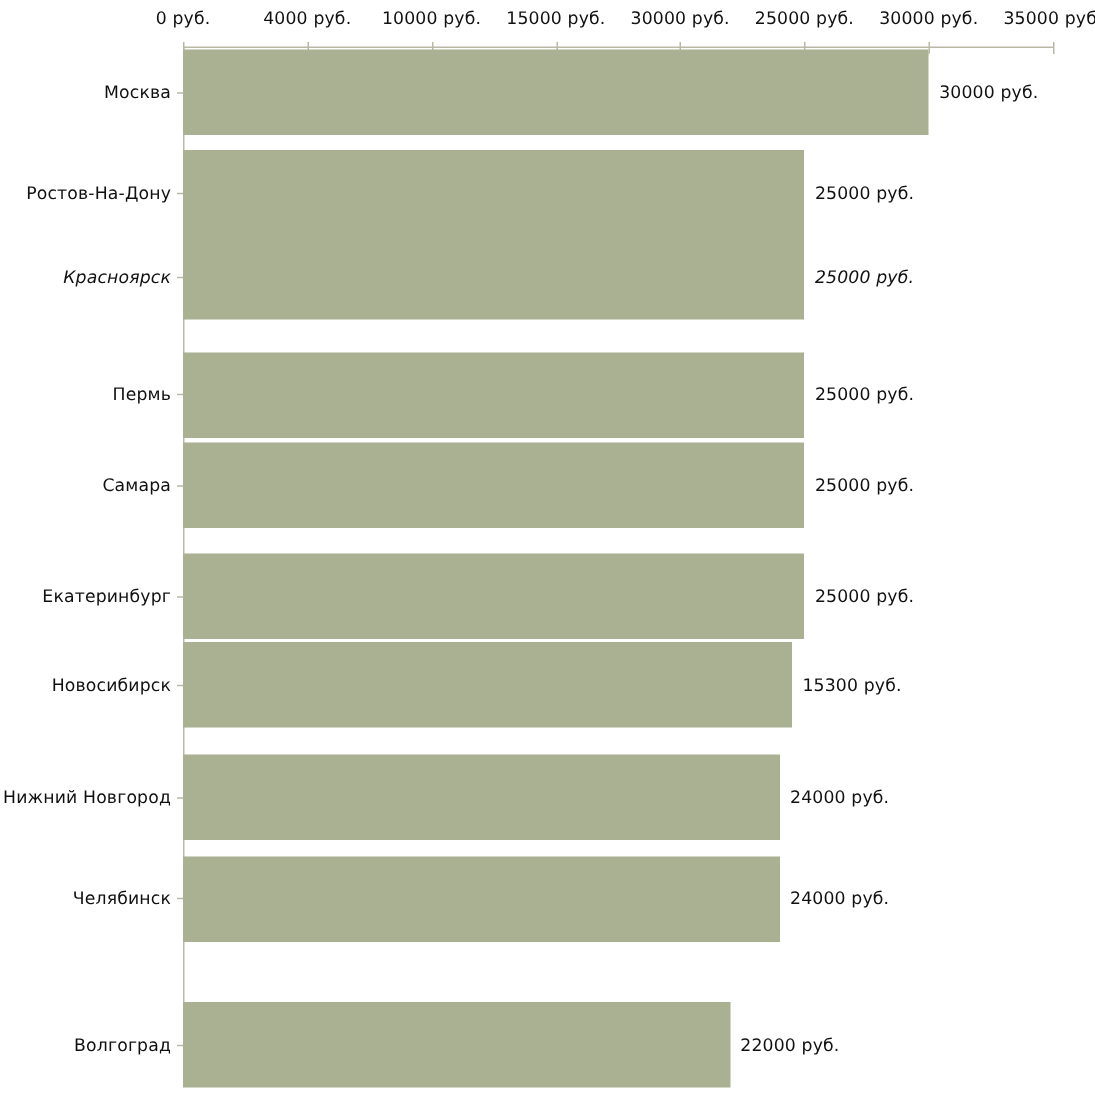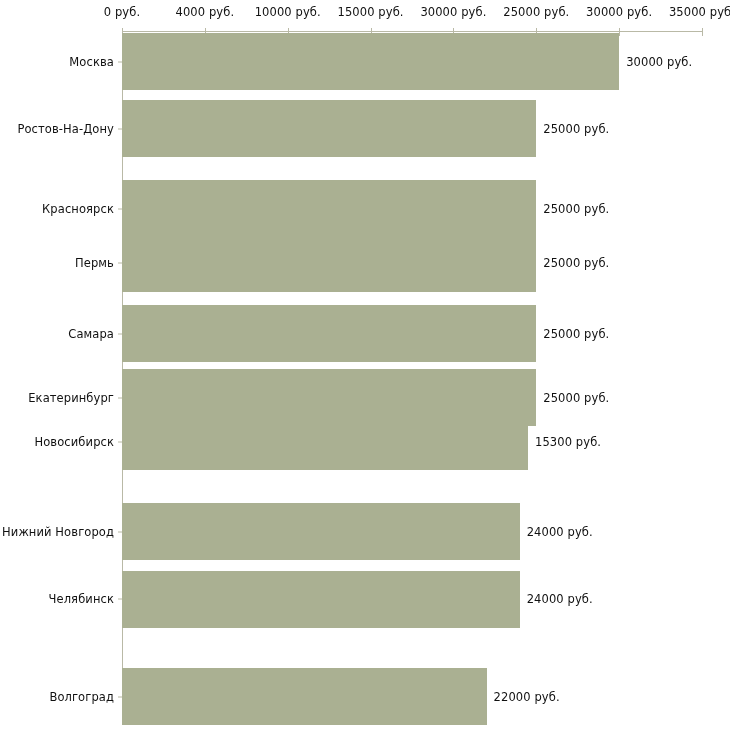--- a/index.html
+++ b/index.html
@@ -143,45 +143,45 @@
         <div class="cat-label">Москва</div>
         <div class="bar" style="width: 497.143px; background: rgb(170, 176, 146);"></div>
         <div class="bar-value-label" style="left: 504.143px;">30000 руб.</div>
       </div>
       <div class="bar-row" style="top: 69.2px; height: 57px;">
         <div class="cat-tick"></div>
         <div class="cat-label">Ростов-На-Дону</div>
         <div class="bar" style="width: 414.286px; background: rgb(170, 176, 146);"></div>
         <div class="bar-value-label" style="left: 421.286px;">25000 руб.</div>
       </div>
-      <div class="bar-row" style="top: 149px; height: 57px;">
+      <div class="bar-row" style="top: 125px; height: 57px; font-style: italic;">
         <div class="cat-tick"></div>
         <div class="cat-label">Красноярск</div>
         <div class="bar" style="width: 414.286px; background: rgb(170, 176, 146);"></div>
         <div class="bar-value-label" style="left: 421.286px;">25000 руб.</div>
       </div>
       <div class="bar-row" style="top: 203.6px; height: 57px;">
         <div class="cat-tick"></div>
         <div class="cat-label">Пермь</div>
         <div class="bar" style="width: 414.286px; background: rgb(170, 176, 146);"></div>
         <div class="bar-value-label" style="left: 421.286px;">25000 руб.</div>
       </div>
-      <div class="bar-row" style="top: 274px; height: 57px;">
+      <div class="bar-row" style="top: 264px; height: 57px;">
         <div class="cat-tick"></div>
         <div class="cat-label">Самара</div>
         <div class="bar" style="width: 414.286px; background: rgb(170, 176, 146);"></div>
         <div class="bar-value-label" style="left: 421.286px;">25000 руб.</div>
       </div>
       <div class="bar-row" style="top: 338px; height: 57px;">
         <div class="cat-tick"></div>
         <div class="cat-label">Екатеринбург</div>
         <div class="bar" style="width: 414.286px; background: rgb(170, 176, 146);"></div>
         <div class="bar-value-label" style="left: 421.286px;">25000 руб.</div>
       </div>
-      <div class="bar-row" style="top: 382px; height: 57px;">
+      <div class="bar-row" style="top: 397px; height: 57px;">
         <div class="cat-tick"></div>
         <div class="cat-label">Новосибирск</div>
         <div class="bar" style="width: 406px; background: rgb(170, 176, 146);"></div>
         <div class="bar-value-label" style="left: 413px;">15300 руб.</div>
       </div>
       <div class="bar-row" style="top: 472.4px; height: 57px;">
         <div class="cat-tick"></div>
         <div class="cat-label">Нижний Новгород</div>
         <div class="bar" style="width: 397.714px; background: rgb(170, 176, 146);"></div>
         <div class="bar-value-label" style="left: 404.714px;">24000 руб.</div>

